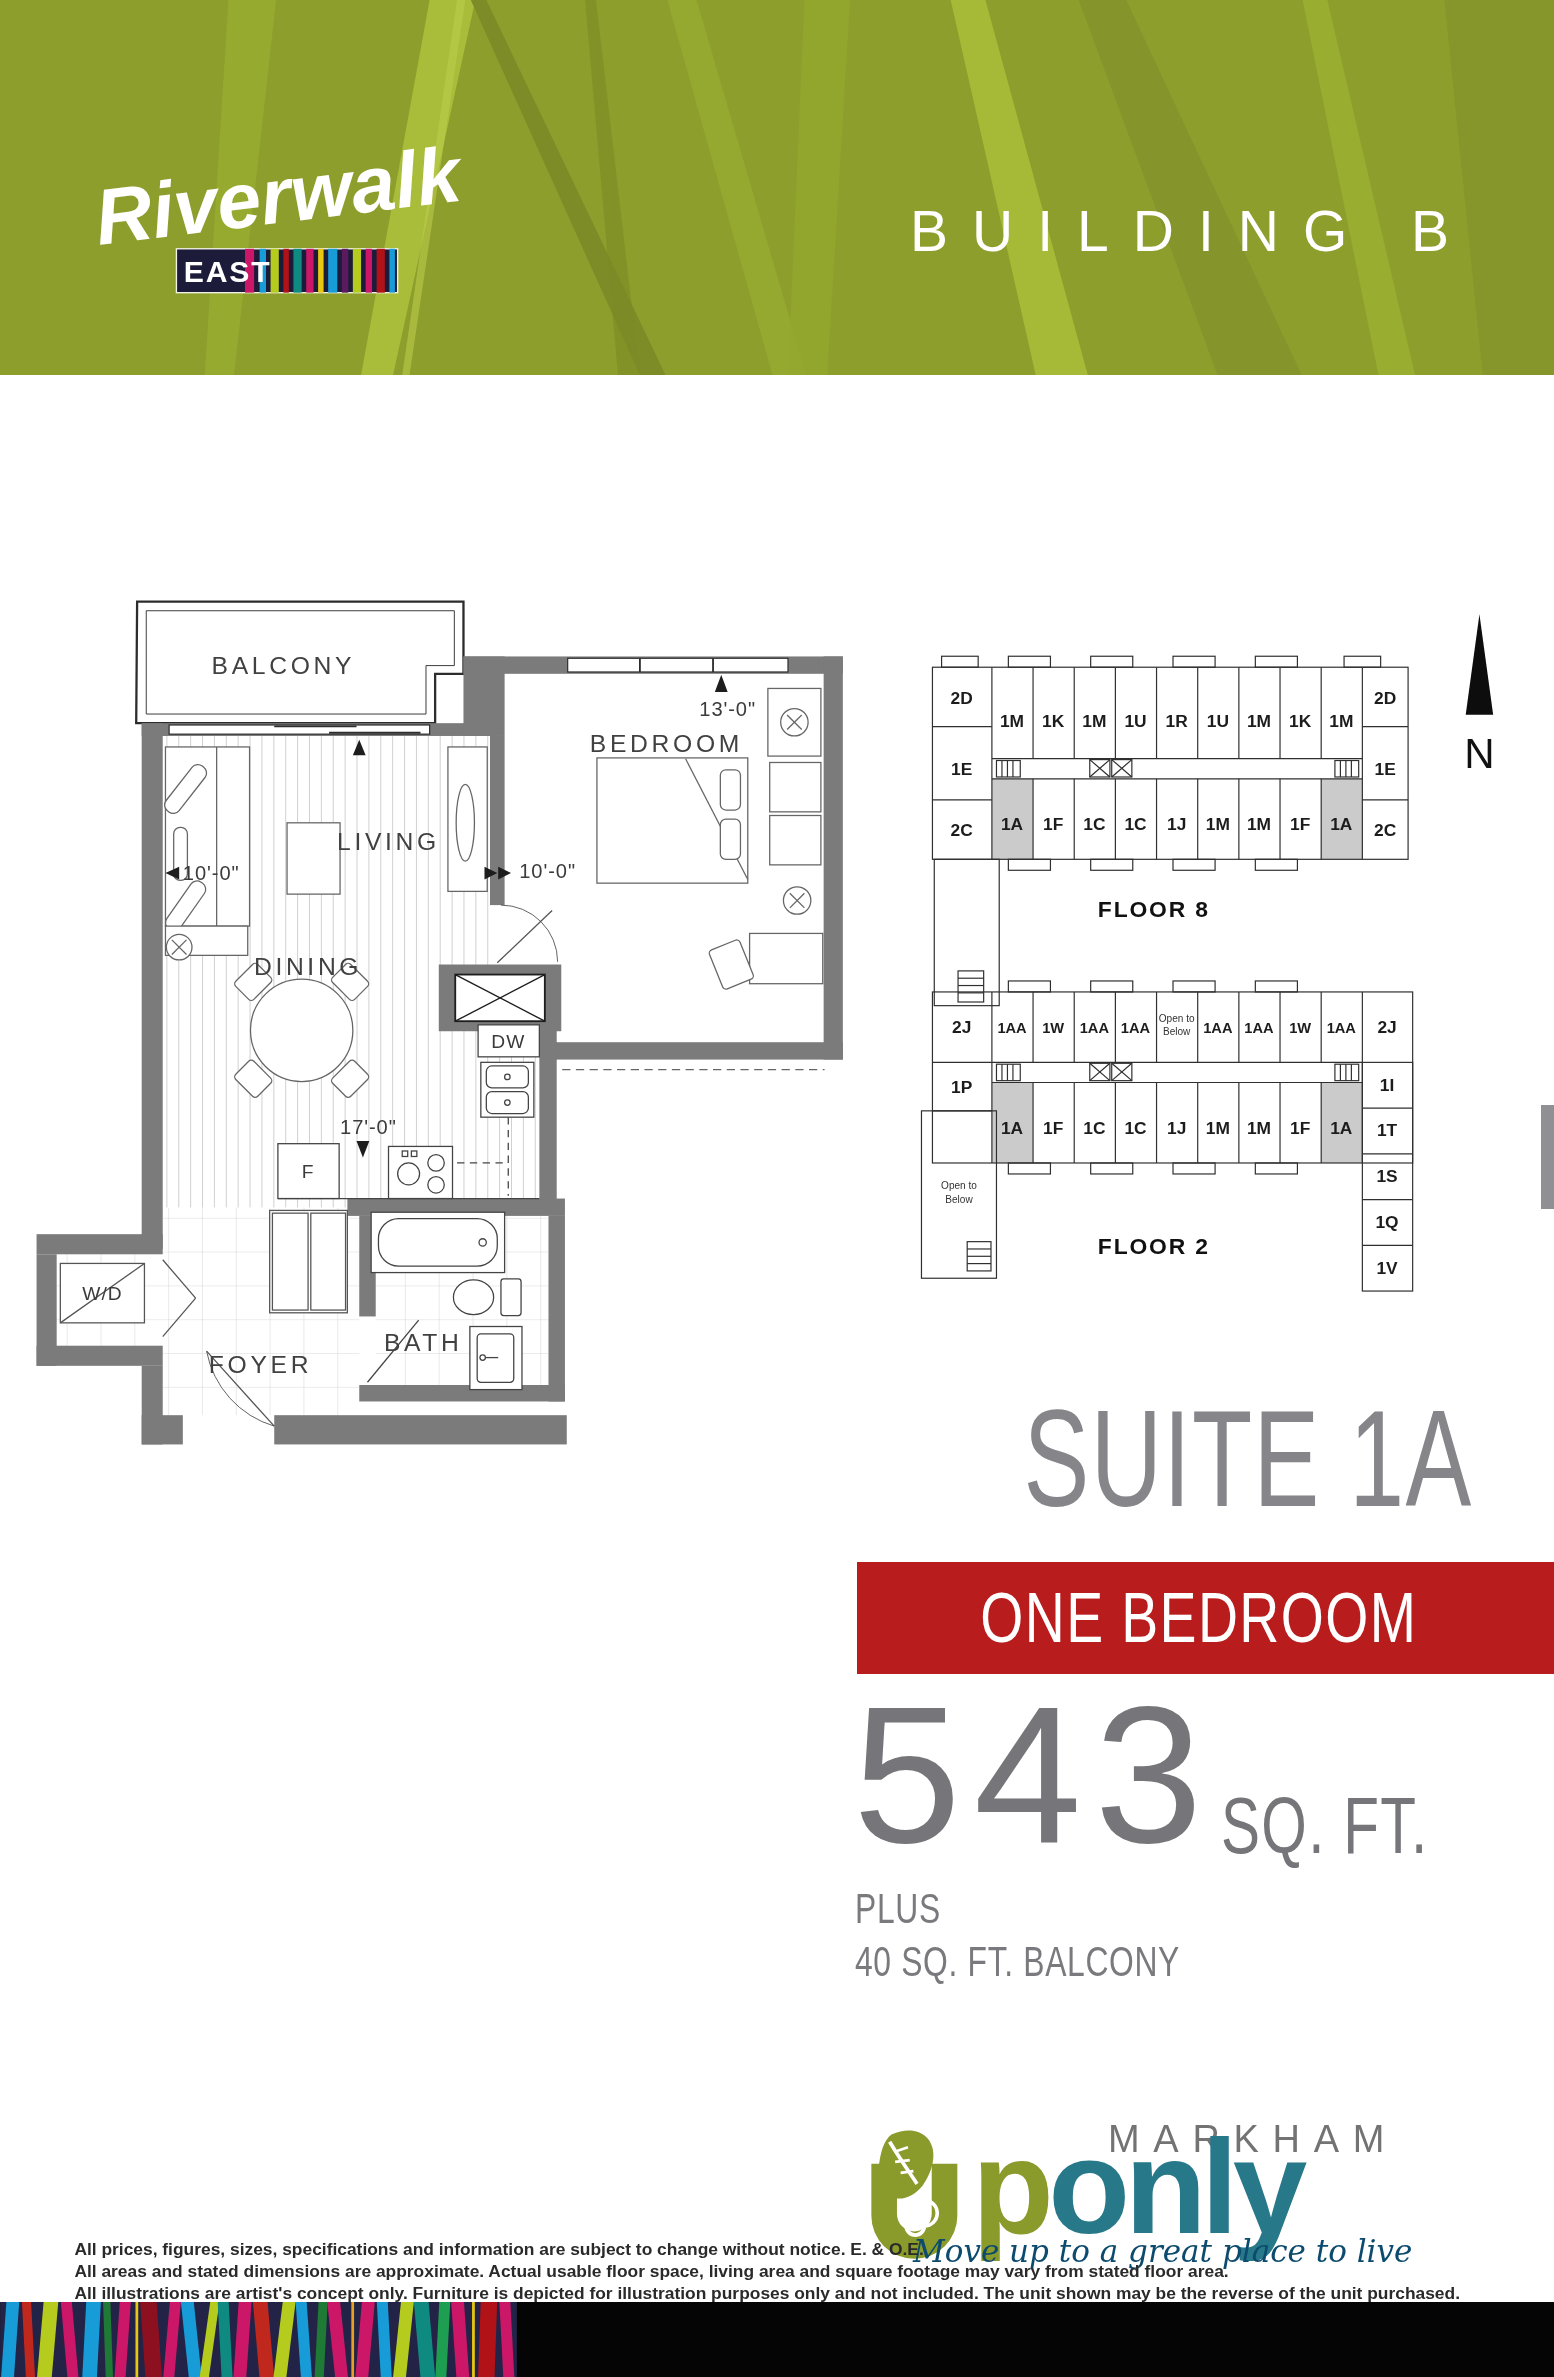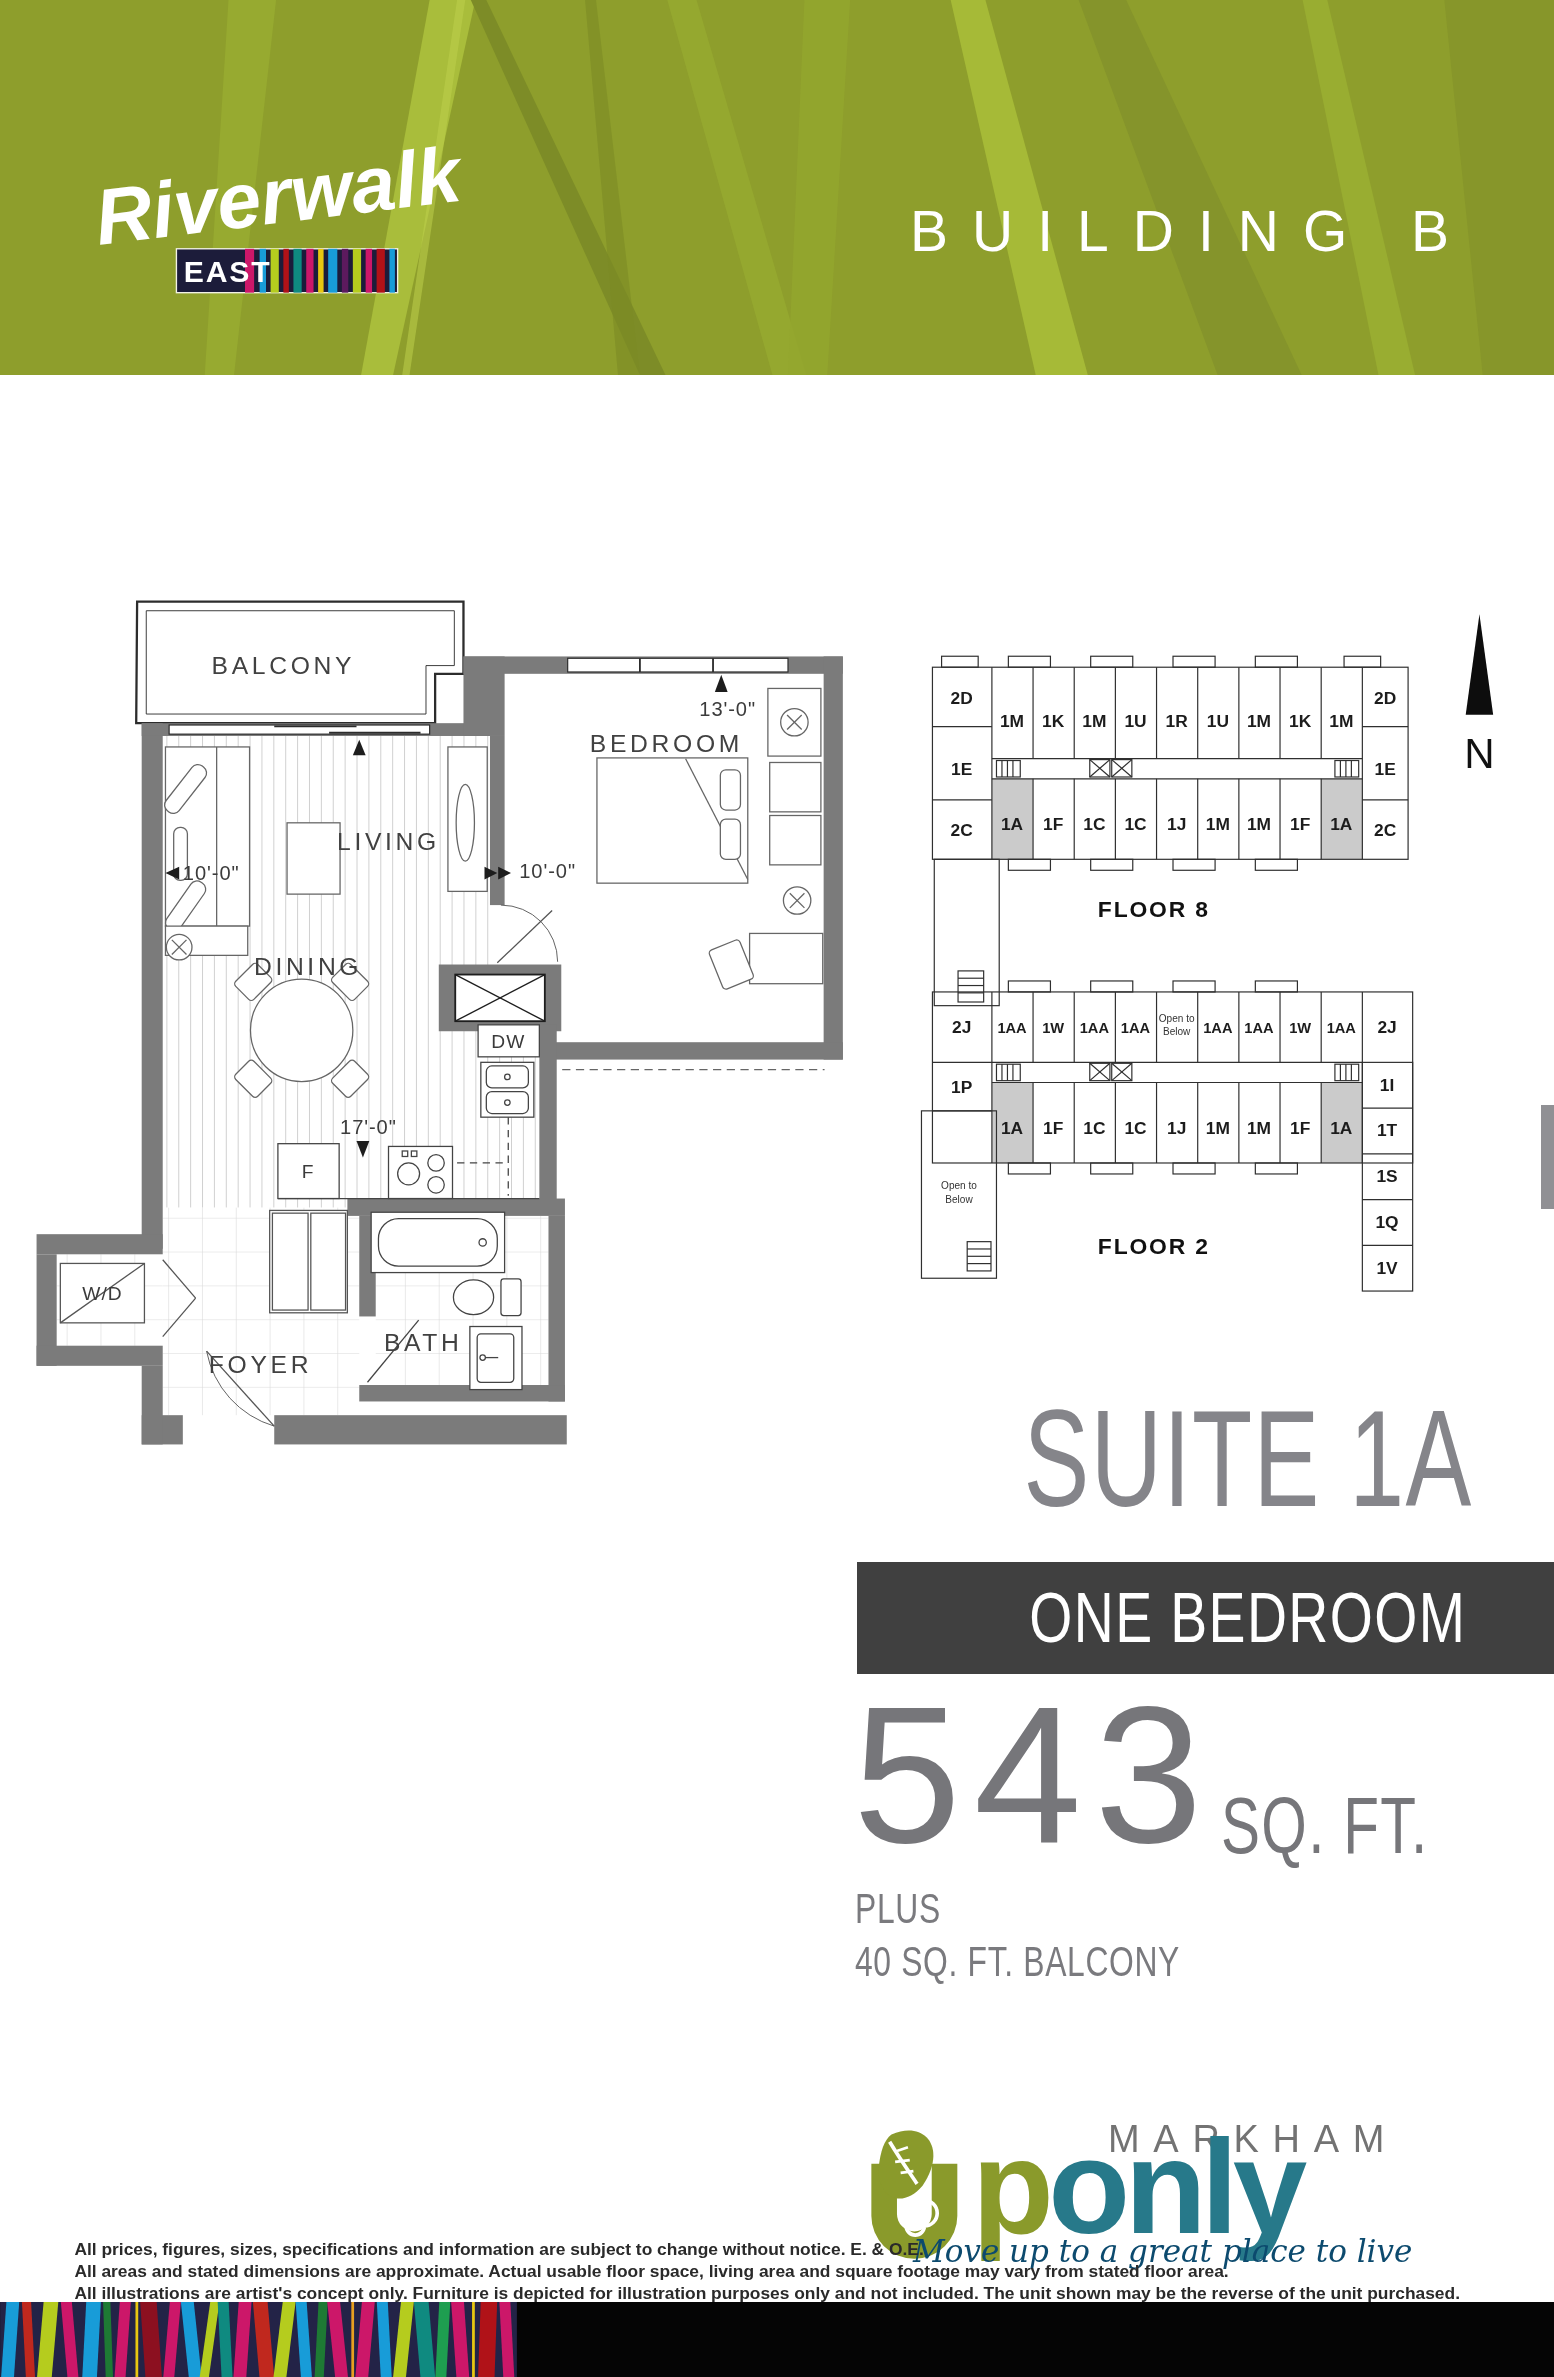--- a/index.html
+++ b/index.html
@@ -6,22 +6,22 @@
   .page{position:relative;width:1554px;height:2377px;background:#fff;overflow:hidden;
         font-family:"Liberation Sans",sans-serif;}
   .abs{position:absolute;}
   
   .banner{left:0;top:0;width:1554px;height:375px;}
   .building-title{left:910px;top:198px;color:#fff;font-size:57px;font-weight:300;
      letter-spacing:24px;white-space:nowrap;text-align:right;}
   
   .suite-title{right:82px;top:1390px;font-size:137px;color:#85858a;letter-spacing:1.8px;
      transform:scaleX(.72);transform-origin:right top;white-space:nowrap;line-height:1;}
-  .type-band{left:857px;top:1562px;right:0;height:112px;background:#404040;
-     text-align:center;line-height:112px;padding-left:44px;}
+  .type-band{left:857px;top:1562px;right:0;height:112px;background:#b91c1c;
+     text-align:left;line-height:112px;}
   .type-band span{display:inline-block;color:#fff;font-size:71px;letter-spacing:1.8px;
      transform:scaleX(.78);transform-origin:right center;margin-right:82px;white-space:nowrap;}
   .area-row{left:853px;top:1678px;display:flex;align-items:flex-end;color:#76767a;}
   .area-value{font-size:194px;line-height:1;letter-spacing:12.8px;}
   .area-unit{display:inline-block;font-size:79px;transform:scaleX(.74);
      transform-origin:left bottom;letter-spacing:1.8px;margin-left:5.5px;}
   .plus-block{left:855px;top:1882px;color:#7a7a7e;font-size:43px;line-height:53px;
      transform:scaleX(.74);transform-origin:left top;white-space:nowrap;letter-spacing:0.9px;}
   
   .city-name{left:1072px;top:2118px;color:#737373;font-size:38px;letter-spacing:13.7px;font-weight:400;margin-left:36px;}

